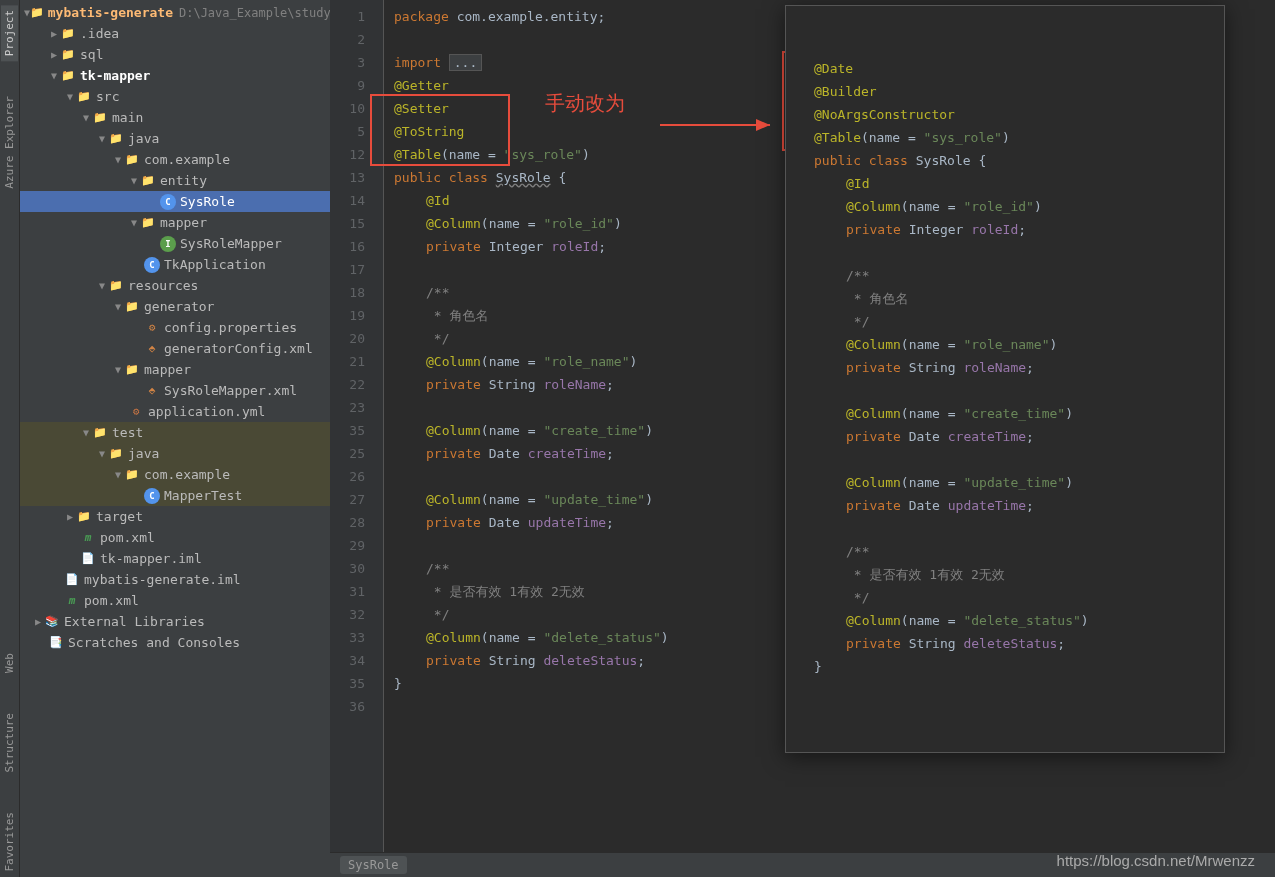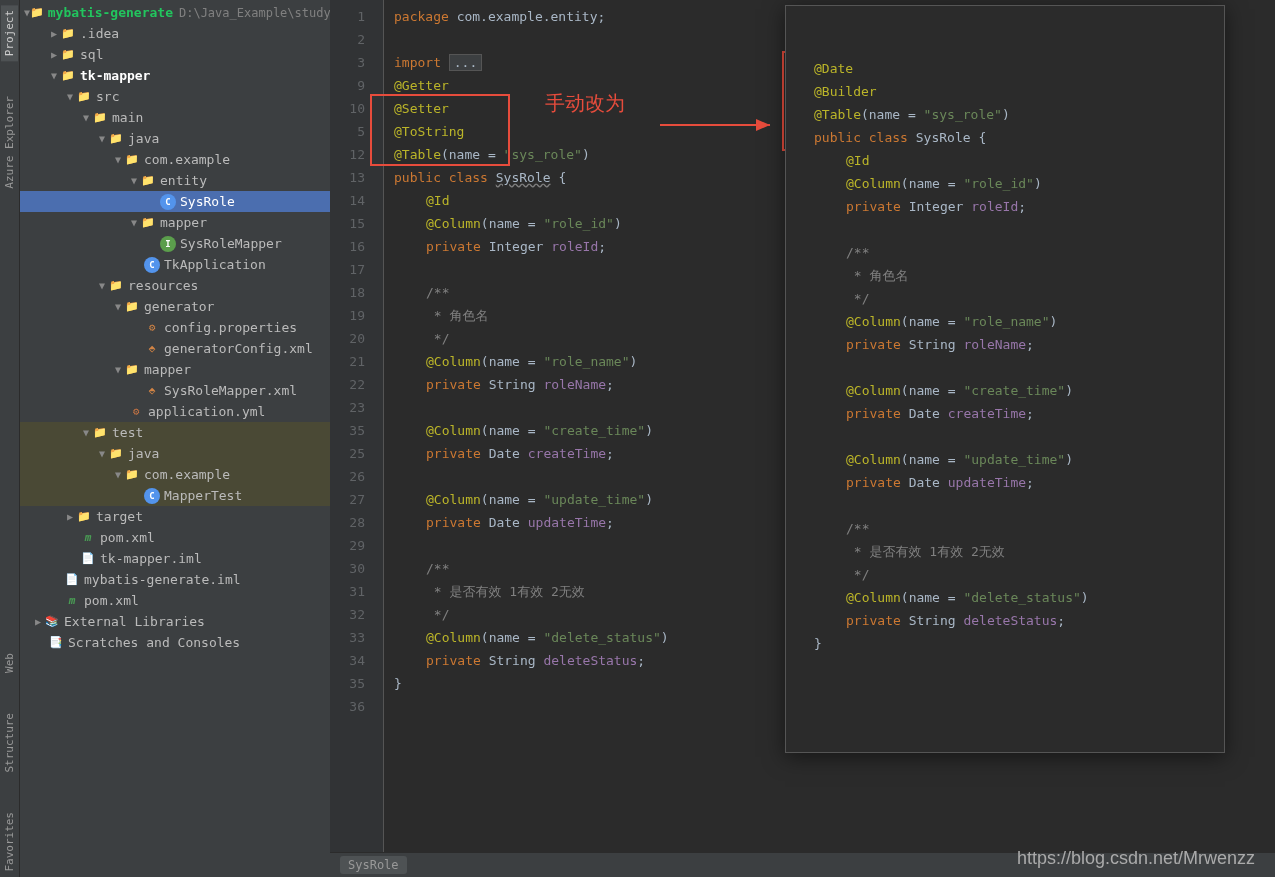--- a/index.html
+++ b/index.html
@@ -34,42 +34,42 @@
     .classname { text-decoration-line: underline; text-decoration-color: #808080; text-decoration-style: wavy; }
     .redbox { position: absolute; border: 2px solid #e74c3c; pointer-events: none; }
     .redbox1 { left: 370px; top: 94px; width: 140px; height: 72px; }
     .redbox2 { left: 782px; top: 51px; width: 245px; height: 100px; }
     .changetext { position: absolute; left: 545px; top: 90px; color: #e74c3c; font-size: 20px; font-family: sans-serif; }
     .arrowline { position: absolute; left: 660px; top: 110px; }
     .popup { position: absolute; left: 785px; top: 5px; width: 440px; height: 748px; background: #2b2b2b; border: 1px solid #555; box-shadow: 0 4px 20px rgba(0,0,0,0.5); padding: 5px 0; }
     .popup-content { padding-left: 28px; line-height: 23px; }
     .statusbar { position: absolute; bottom: 0; left: 330px; right: 0; height: 25px; background: #3c3f41; display: flex; align-items: center; padding: 0 10px; border-top: 1px solid #2b2b2b; }
     .crumb { color: #999; font-size: 12px; padding: 2px 8px; background: #4e5254; border-radius: 3px; }
-    .watermark { position: absolute; right: 20px; bottom: 8px; color: #aaa; font-size: 18px; font-family: sans-serif; }
+    .watermark { position: absolute; right: 20px; bottom: 8px; color: #aaa; font-size: 15px; font-family: sans-serif; }
     .pad{display:inline-block}
   </style>
 </head>
 <body>
 
 <div class="container">
   <div class="vtabs">
     <div class="vtab" style="color:#ccc;background:#4e5254">Project</div>
     <div class="vtab">Azure Explorer</div>
     <div style="flex:1"></div>
     <div class="vtab">Web</div>
     <div class="vtab">Structure</div>
     <div class="vtab">Favorites</div>
   </div>
 
   <div class="sidebar">
     <div class="tree">
       <div class="tree-row">
           <span class="arrow">▼</span>
           <span class="icon folder-blue">📁</span>
-          <b style="color:#22c55e">mybatis-generate</b>
+          <b style="color:#fdba74">mybatis-generate</b>
           <span class="path-hint">D:\Java_Example\study\myb</span>
         </div>
       <div class="tree-row" style="padding-left:28px">
           <span class="arrow">▶</span>
           <span class="icon folder-icon">📁</span>
           <span>.idea</span>
         </div>
       <div class="tree-row" style="padding-left:28px">
           <span class="arrow">▶</span>
           <span class="icon folder-icon">📁</span>
@@ -285,20 +285,21 @@
     </defs>
   <line x1="0" y1="15" x2="110" y2="15" stroke="#e74c3c" stroke-width="2" marker-end="url(#ah)"></line>
 </svg>
 
 <div class="popup">
   <div class="popup-content">
     <div>&nbsp;</div>
       <div>&nbsp;</div>
     <div><span class="anno">@Date</span></div>
     <div><span class="anno">@Builder</span></div>
+    <div><span class="anno">@NoArgsConstructor</span></div>
     <div><span class="anno">@Table</span>(<span>name = </span><span class="str">"sys_role"</span>)</div>
     <div><span class="kw">public</span> <span class="kw">class</span> <span>SysRole</span> {</div>
     <div><span class="pad" style="width:32px"></span><span class="anno">@Id</span></div>
     <div><span class="pad" style="width:32px"></span><span class="anno">@Column</span>(<span>name = </span><span class="str">"role_id"</span>)</div>
     <div><span class="pad" style="width:32px"></span><span class="kw">private</span> <span>Integer</span> <span class="ident">roleId</span>;</div>
     <div>&nbsp;</div>
     <div><span class="pad" style="width:32px"></span><span class="comment">/**</span></div>
     <div><span class="pad" style="width:32px"></span><span class="comment"> * 角色名</span></div>
     <div><span class="pad" style="width:32px"></span><span class="comment"> */</span></div>
     <div><span class="pad" style="width:32px"></span><span class="anno">@Column</span>(<span>name = </span><span class="str">"role_name"</span>)</div>

